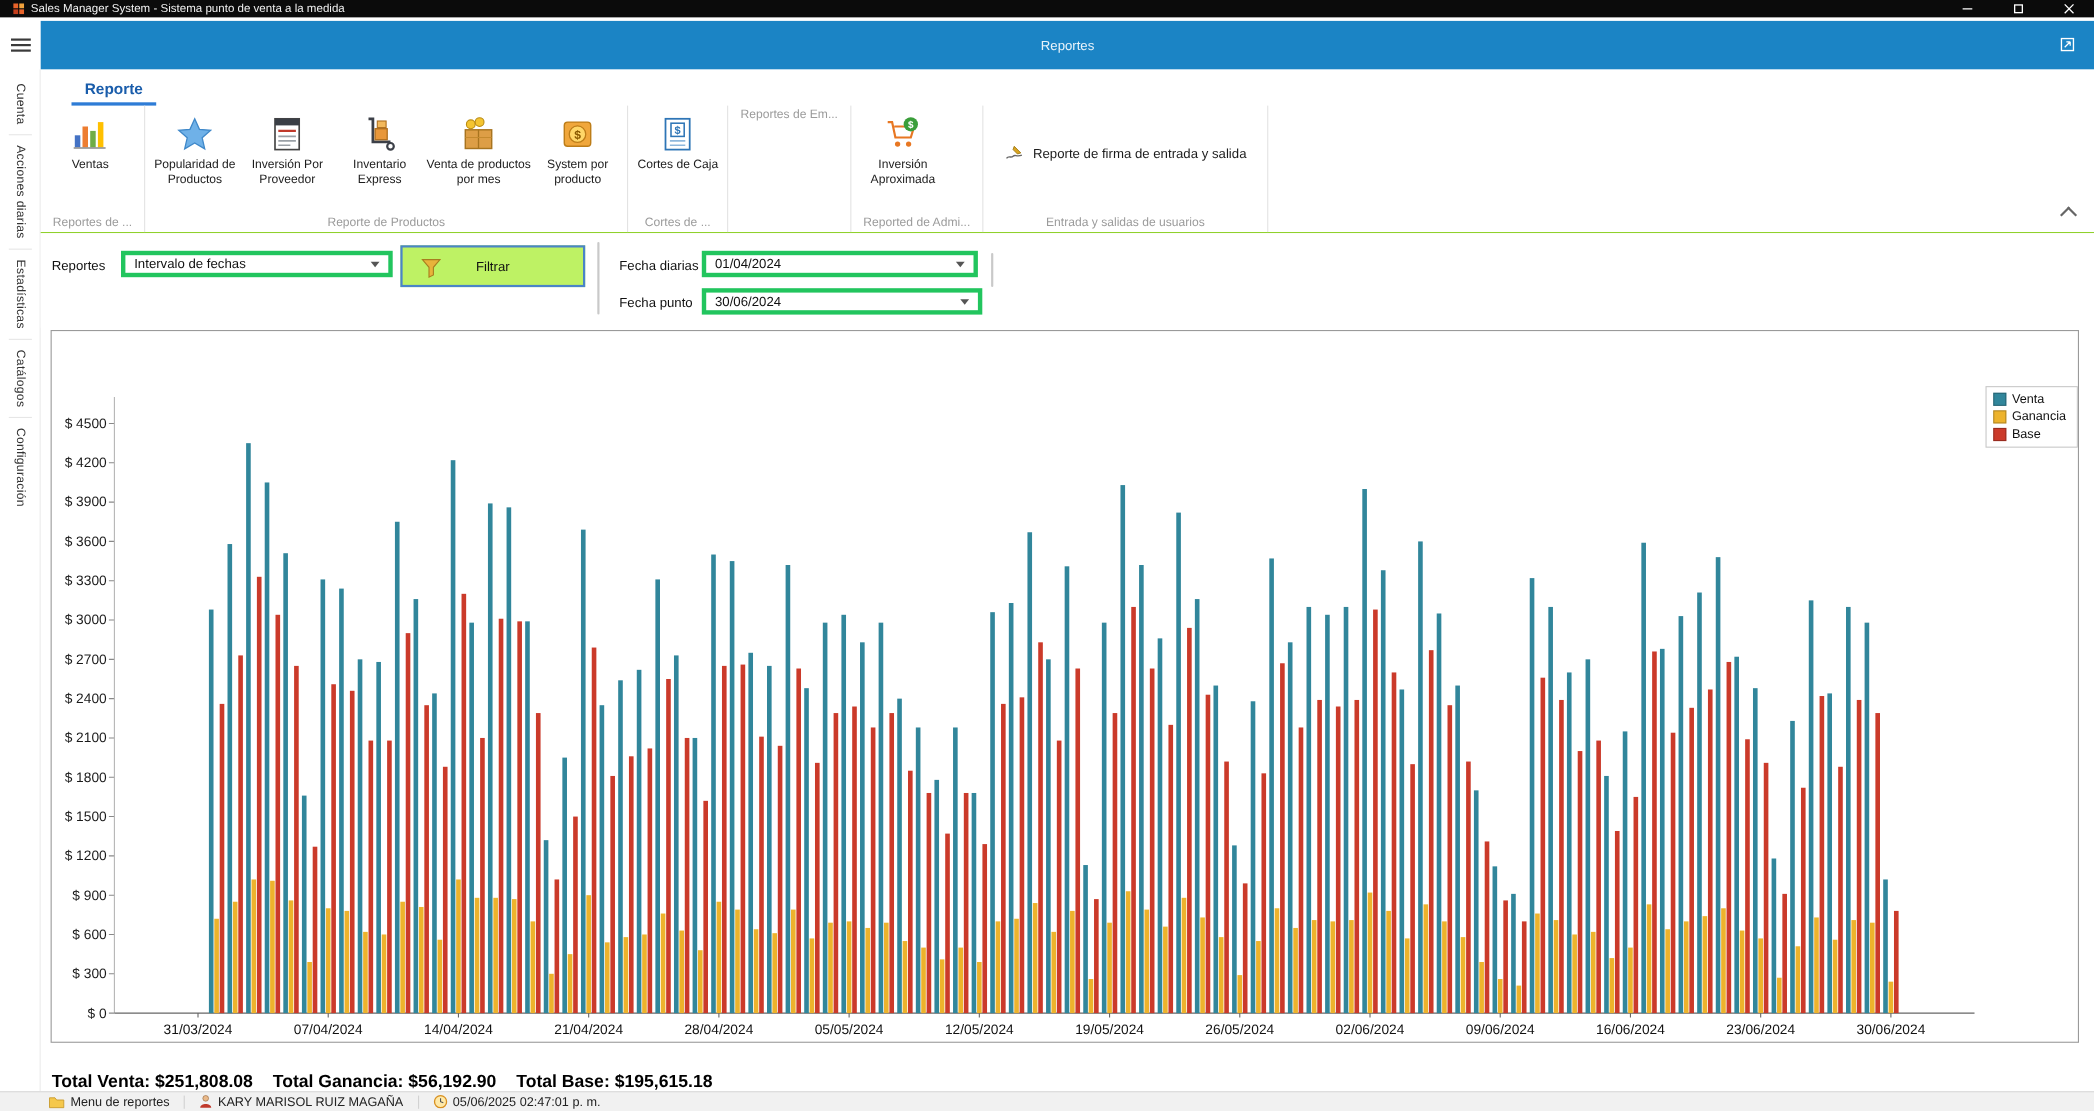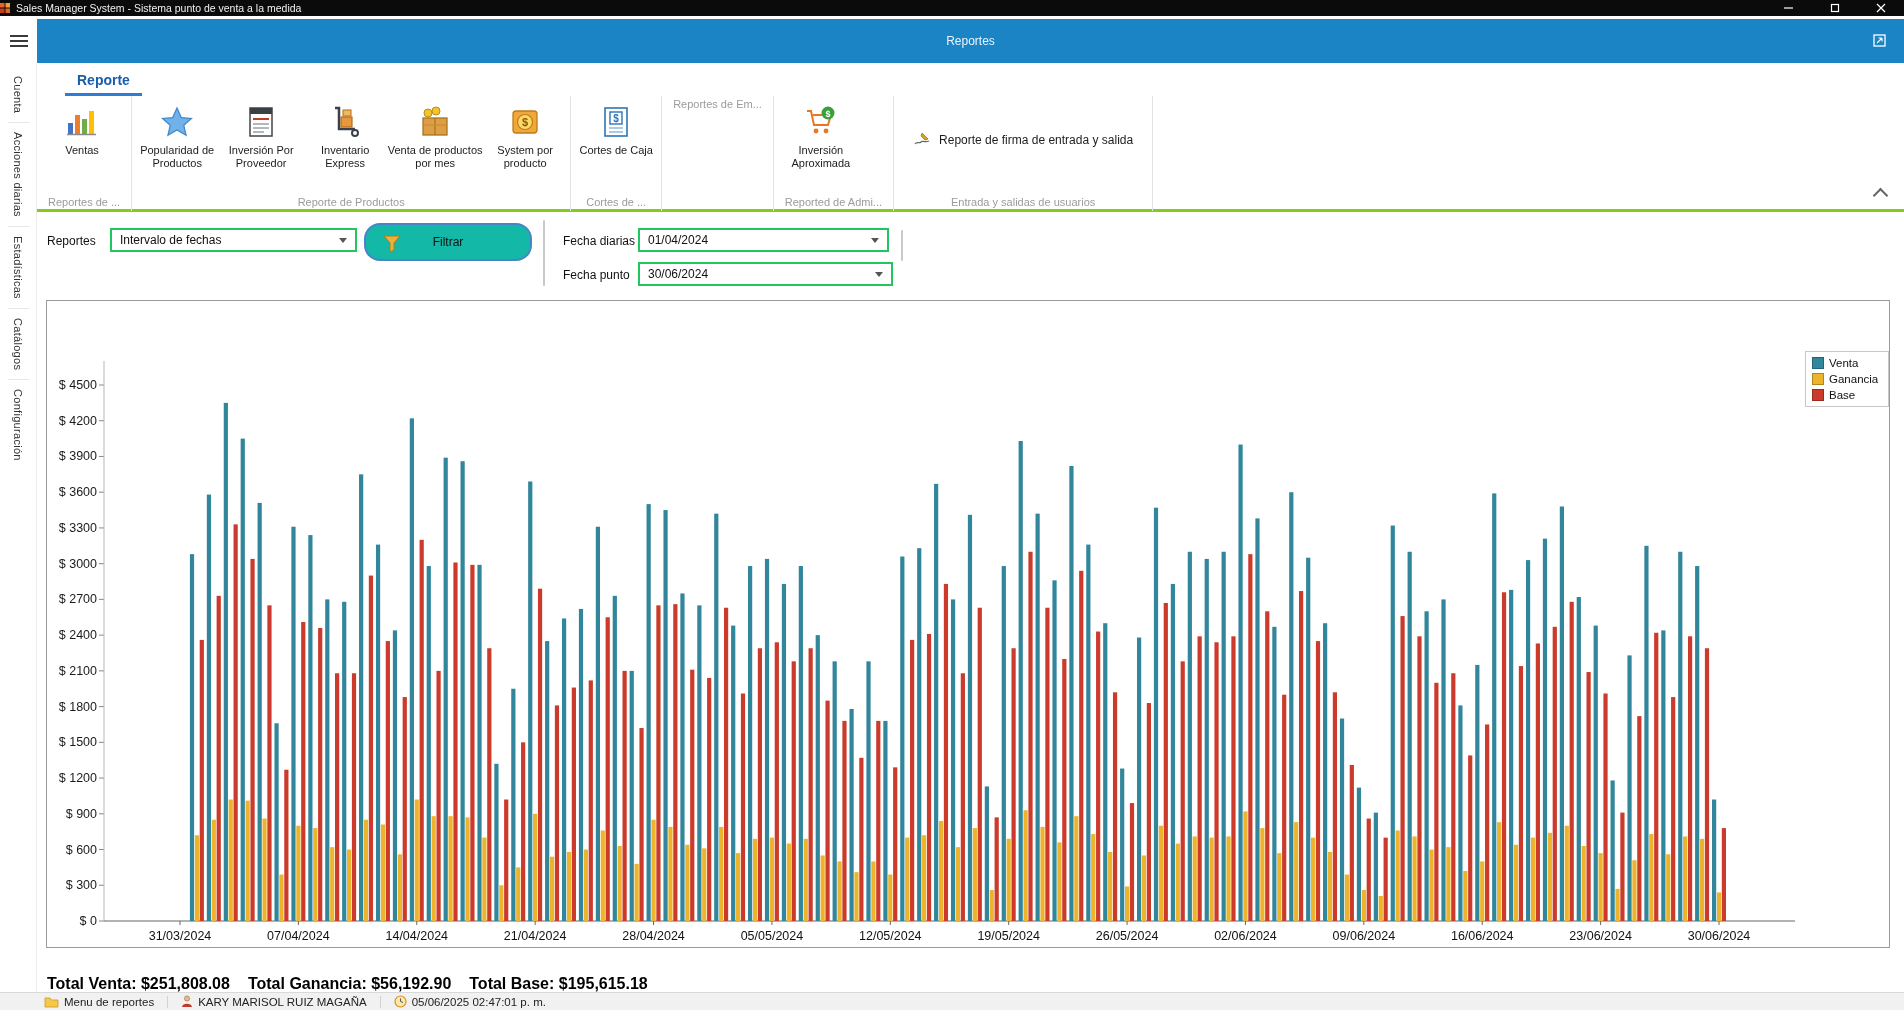--- a/index.html
+++ b/index.html
@@ -1,57 +1,57 @@
 <!DOCTYPE html>
 <html><head>
 <meta charset="utf-8">
 <style>
   html,body{margin:0;padding:0;}
   body{width:1904px;height:1010px;position:relative;overflow:hidden;background:#fff;
        font-family:"Liberation Sans",sans-serif;color:#111;}
   
-  .titlebar{height:16px;background:#0b0b0b;display:flex;align-items:center;justify-content:space-between;padding-left:0;gap:37px;}
+  .titlebar{height:16px;background:#0b0b0b;display:flex;align-items:center;justify-content:space-between;padding-left:12px;gap:37px;}
   .tb-left{display:flex;align-items:center;gap:6px;min-width:0;}
   .tb-title{color:#f0f0f0;font-size:10.5px;line-height:1;white-space:nowrap;}
   .tb-controls{display:flex;height:16px;}
   .tb-btn{width:46px;display:flex;align-items:center;justify-content:center;cursor:pointer;}
   
   .header-row{height:47px;display:flex;padding-top:3px;box-sizing:border-box;background:#fff;}
   .hamburger-zone{width:37px;display:flex;align-items:center;justify-content:center;}
   .hamburger{width:18px;cursor:pointer;}
   .hamburger div{height:2px;background:#3a3a3a;margin:3px 0;}
   .blue-bar{flex:1;background:#1b84c5;position:relative;display:flex;align-items:center;justify-content:center;}
   .bb-title{color:#eaf4fb;font-size:12px;}
   .bb-icon{position:absolute;right:18px;top:15px;cursor:pointer;line-height:0;}
   
   .body-row{display:flex;height:929px;}
   .sidebar{width:37px;box-sizing:border-box;border-right:1px solid #ececec;padding-top:4px;display:flex;flex-direction:column;align-items:center;background:#fff;}
   .side-item{writing-mode:vertical-rl;font-size:11px;color:#333;padding:9px 0;cursor:pointer;letter-spacing:.3px;white-space:nowrap;}
   .side-sep{width:21px;height:1px;background:#e6e6e6;}
   .main{flex:1;position:relative;min-width:0;}
   
-  .ribbon{height:149px;box-sizing:border-box;border-bottom:3px solid #84cc16;}
+  .ribbon{height:149px;box-sizing:border-box;border-bottom:1px solid #84cc16;}
   .tab-row{height:33px;padding-left:28px;display:flex;align-items:flex-end;}
   .ribbon-tab{font-size:14px;font-weight:bold;color:#1a5dab;padding:4px 12px 5px;border-bottom:3px solid #2e7cd6;cursor:pointer;}
   .ribbon-groups{height:115px;display:flex;position:relative;}
   .rgroup{display:flex;flex-direction:column;border-right:1px solid #e3e3e3;padding:0 3px;}
   .ritems{flex:1;display:flex;align-items:flex-start;padding-top:5px;}
   .rcaption{height:17px;line-height:17px;text-align:center;font-size:11px;color:#9b9b9b;white-space:nowrap;padding:0 8px;overflow:hidden;}
   .ritem{width:84px;display:flex;flex-direction:column;align-items:center;gap:3px;font-size:11px;color:#1c1c1c;text-align:center;cursor:pointer;padding-top:2px;line-height:1.2;}
   .ritem .ric{height:38px;display:flex;align-items:center;justify-content:center;}
   .ritem.w96{width:96px;}
   .ritem.w88{width:88px;}
   .ritem.inline{flex-direction:row;width:auto;padding:0 16px;font-size:12px;gap:8px;align-items:center;margin-top:30px;line-height:1;}
   .chevron-up{position:absolute;right:18px;bottom:10px;width:9px;height:9px;border-top:2px solid #666;border-left:2px solid #666;transform:rotate(45deg);cursor:pointer;}
   
   .filter-row{height:86px;position:relative;background:#fff;}
   .flabel{position:absolute;font-size:12px;color:#111;white-space:nowrap;}
-  .combo{position:absolute;height:24px;box-sizing:border-box;border:2px solid #22c55e;background:#fff;display:flex;align-items:center;justify-content:space-between;padding:0 8px;font-size:12px;cursor:pointer;}
+  .combo{position:absolute;height:24px;box-sizing:border-box;border:4px solid #22c55e;background:#fff;display:flex;align-items:center;justify-content:space-between;padding:0 8px;font-size:12px;cursor:pointer;}
   .carrow{width:0;height:0;border-left:4px solid transparent;border-right:4px solid transparent;border-top:5px solid #555;}
-  .filter-btn{position:absolute;left:327px;top:11px;width:168px;height:38px;box-sizing:border-box;border:2px solid #4a84c8;border-radius:16px;background:#14b8a6;display:flex;align-items:center;justify-content:center;cursor:pointer;font-size:12px;}
+  .filter-btn{position:absolute;left:327px;top:11px;width:168px;height:38px;box-sizing:border-box;border:2px solid #4a84c8;border-radius:0;background:#bef264;display:flex;align-items:center;justify-content:center;cursor:pointer;font-size:12px;}
   .fb-ic{position:absolute;left:16px;top:9px;line-height:0;}
   .vsep1{position:absolute;left:506px;top:8px;width:2px;height:66px;background:#c9c9c9;border-radius:1px;}
   .vsep2{position:absolute;left:864px;top:18px;width:2px;height:31px;background:#c9c9c9;border-radius:1px;}
   
   .chart-panel{margin:2px 0 0 9px;width:1844px;height:648px;box-sizing:border-box;border:1px solid #9a9a9a;position:relative;background:#fff;}
   #chart-svg{display:block;}
   .legend{position:absolute;left:1758px;top:50px;width:84px;box-sizing:border-box;border:1px solid #c8c8c8;background:#fff;padding:5px 6px;display:flex;flex-direction:column;gap:4px;}
   .legend-item{display:flex;align-items:flex-start;gap:5px;font-size:11.5px;color:#111;}
   .legend-swatch{width:12px;height:12px;display:inline-block;border:1px solid rgba(0,0,0,.25);box-sizing:border-box;}
   

